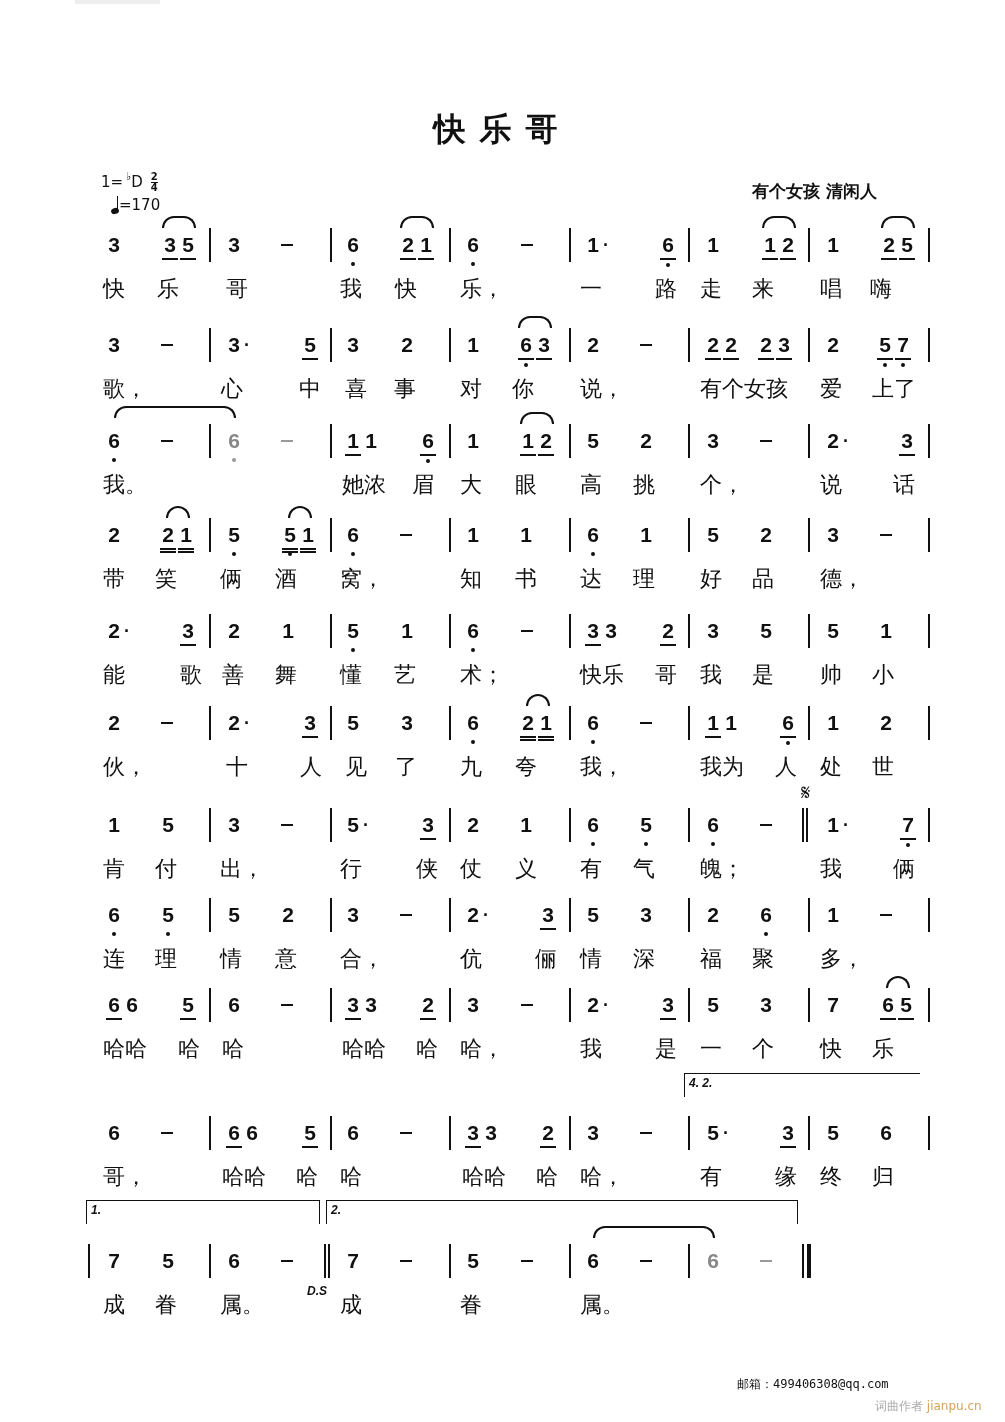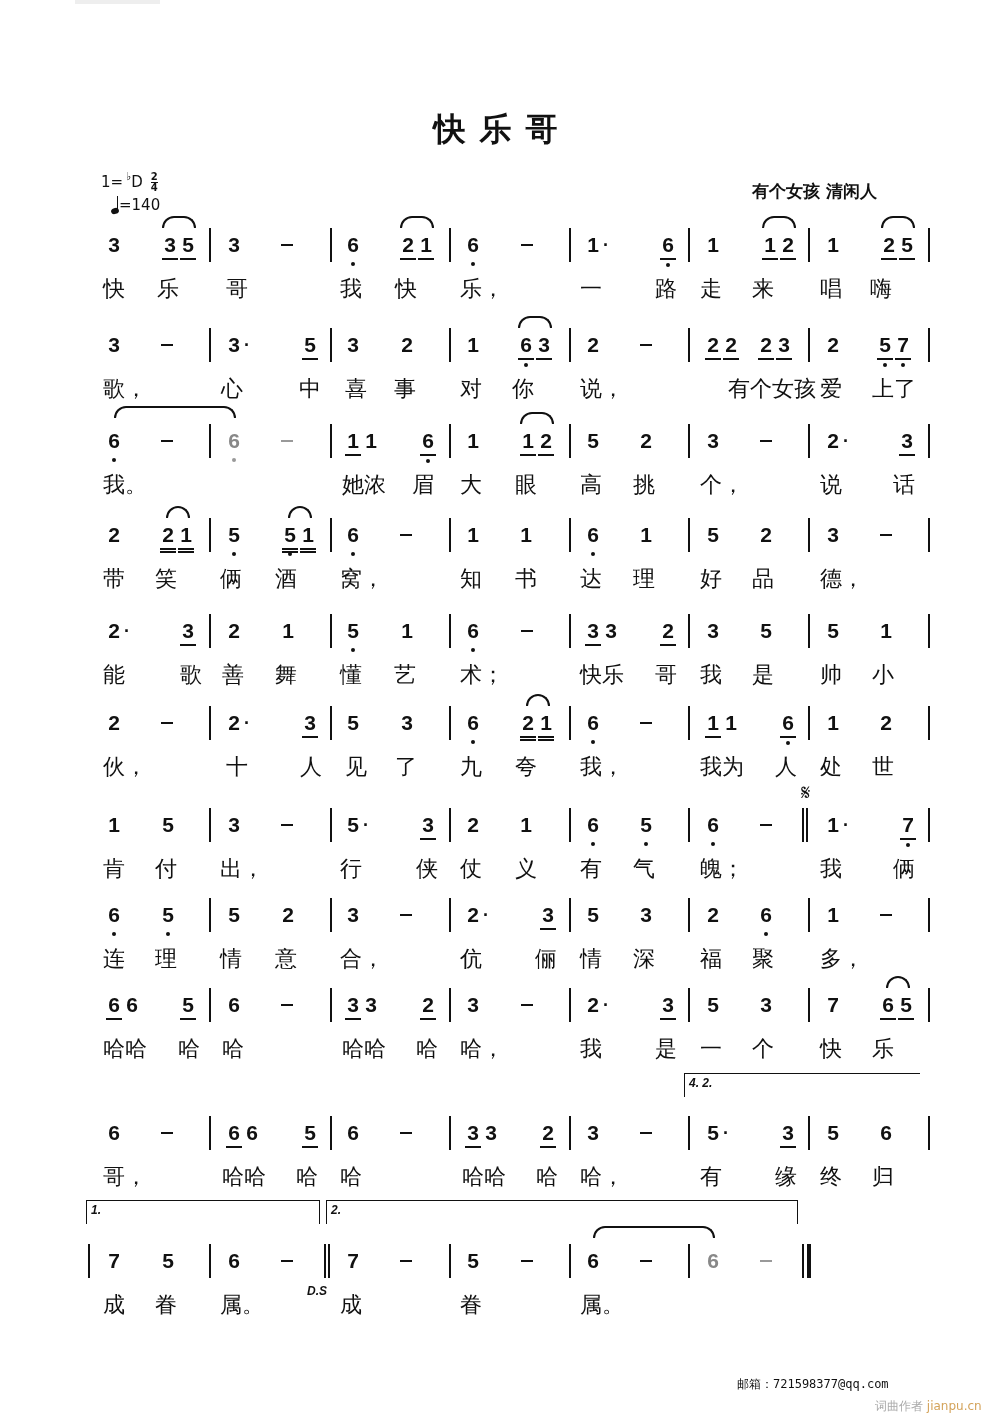--- a/index.html
+++ b/index.html
@@ -47,21 +47,21 @@
 <div class="topfaint"></div>
 
 <div class="title">快乐哥</div>
 <div class="composer">有个女孩 清闲人</div>
 
 <div class="key">
   <span>1=</span><span class="flat">♭</span><span>D</span>
   <span class="frac"><span class="top">2</span><span>4</span></span>
 </div>
 <div class="tempo">
-  <span class="qn"></span><span>=140</span>
+  <span class="qn"></span><span>=170</span>
 </div>
 
 <div id="score">
     <div class="row" style="top: 232px;">
       <div class="n" style="left: 106px;">3</div>
       <div class="n u1" style="left: 162px;">3</div>
       <div class="n u1" style="left: 180px;">5</div>
       <div class="tie" style="left: 162px; width: 34px;"></div>
       <div class="bar" style="left: 209px;"></div>
       <div class="n" style="left: 226px;">3</div>
@@ -129,21 +129,21 @@
       <div class="n u1 ld" style="left: 895px;">7</div>
       <div class="bar" style="left: 928px;"></div>
       <div class="ly" style="left: 103px;">歌，</div>
       <div class="ly" style="left: 221px;">心</div>
       <div class="ly" style="left: 299px;">中</div>
       <div class="ly" style="left: 345px;">喜</div>
       <div class="ly" style="left: 394px;">事</div>
       <div class="ly" style="left: 460px;">对</div>
       <div class="ly" style="left: 512px;">你</div>
       <div class="ly" style="left: 580px;">说，</div>
-      <div class="ly" style="left: 728px;">有个女孩</div>
+      <div class="ly" style="left: 700px;">有个女孩</div>
       <div class="ly" style="left: 820px;">爱</div>
       <div class="ly" style="left: 872px;">上了</div>
     </div>
     <div class="row" style="top: 428px;">
       <div class="n ld" style="left: 106px;">6</div>
       <div class="dash" style="left: 161px;"></div>
       <div class="tie" style="left: 114px; width: 122px; top: -22px;"></div>
       <div class="bar" style="left: 209px;"></div>
       <div class="n ld grey" style="left: 226px;">6</div>
       <div class="dash grey" style="left: 281px;"></div>
@@ -467,14 +467,14 @@
   </div>
 <div id="voltas">
     <div class="volta" style="left: 684px; top: 1073px; width: 236px;">4. 2.</div>
     <div class="volta rb" style="left: 86px; top: 1200px; width: 234px;">1.</div>
     <div class="volta rb" style="left: 326px; top: 1200px; width: 472px;">2.</div>
   </div>
 
 <div class="segno" style="left:801px;top:780px;">𝄋</div>
 <div class="ds" style="left:307px;top:1284px;">D.S</div>
 
-<div class="email">邮箱：721598377@qq.com</div>
+<div class="email">邮箱：499406308@qq.com</div>
 <div class="wm"><span>词曲作者</span> <span class="en">jianpu.cn</span></div>
 
 </body></html>

